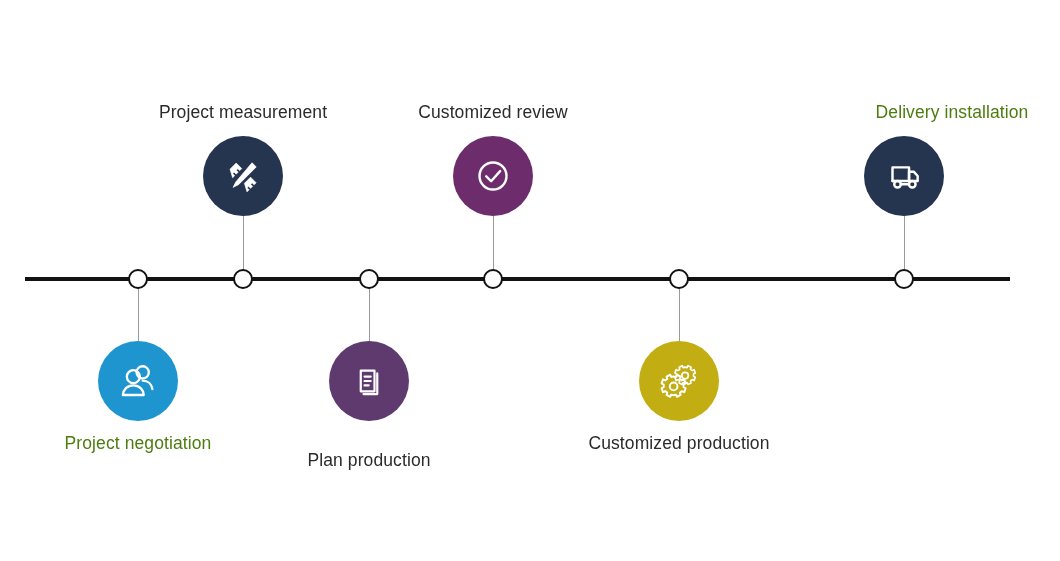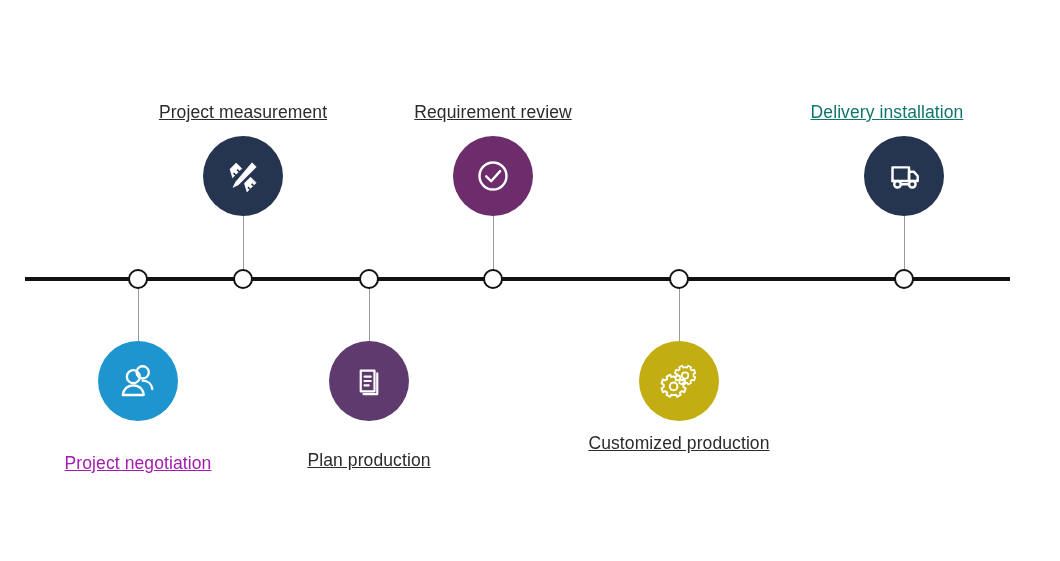--- a/index.html
+++ b/index.html
@@ -58,21 +58,20 @@
   
   .stage-label {
     position: absolute;
     color: #2b2b2b;
     font-size: 17.5px;
     line-height: 22px;
     white-space: nowrap;
     text-align: center;
     transform: translateX(-50%);
     letter-spacing: 0.1px;
-    text-decoration: underline;
   }
 </style>
 </head>
 <body>
 
 <div id="stage">
 
   <div class="timeline-axis" id="axis" style="left: 25px; width: 985px; top: 277px; height: 4px; background: rgb(18, 18, 18);"></div>
 
   <div id="stages-layer">
@@ -80,21 +79,21 @@
         <div class="connector" style="left: 138px; background: rgb(154, 154, 154); top: 279px; height: 62px;"></div>
         <div class="node-marker" style="left: 128px; top: 269px; border-color: rgb(18, 18, 18); background: rgb(255, 255, 255);"></div>
         <div class="icon-disc" style="left: 98px; top: 341px; background: rgb(31, 149, 208);">
           <svg viewBox="0 0 64 64" width="46" height="46" fill="none" stroke="#ffffff" stroke-width="3.2" stroke-linecap="round" stroke-linejoin="round">
     <circle cx="38.5" cy="20" r="8.5"></circle>
     <path d="M38.5 31.5c7.5 0 12.5 5.2 13.5 11.6"></path>
     <circle cx="25.5" cy="26" r="9"></circle>
     <path d="M25.5 38c-8.5 0-14 6-14.5 13.5h29C39.5 44 34 38 25.5 38z"></path>
   </svg>
         </div>
-        <div class="stage-label" style="left: 138px; top: 432px; color: #a21caf; margin-top: 20px;">Project negotiation</div>
+        <div class="stage-label" style="left: 138px; top: 432px; color: #4d7c0f;">Project negotiation</div>
       </div>
       <div style="position: absolute; left: 0px; top: 0px;">
         <div class="connector" style="left: 243px; background: rgb(154, 154, 154); top: 216px; height: 63px;"></div>
         <div class="node-marker" style="left: 233px; top: 269px; border-color: rgb(18, 18, 18); background: rgb(255, 255, 255);"></div>
         <div class="icon-disc" style="left: 203px; top: 136px; background: rgb(37, 52, 79);">
           <svg viewBox="0 0 64 64" width="46" height="46">
     <g fill="#ffffff" stroke="#ffffff" stroke-width="1" stroke-linejoin="round">
       <path d="M14 22.5 L22.5 14 L30.2 21.7 L27.4 24.5 L24.7 21.8 L22.6 23.9 L25.3 26.6 L22.5 29.4 L19.8 26.7 L17.7 28.8 L20.4 31.5 L17.6 34.3 Z" transform="rotate(0 22 24)"></path>
       <path d="M34 42.2 L42.5 33.7 L50.2 41.4 L47.4 44.2 L44.7 41.5 L42.6 43.6 L45.3 46.3 L42.5 49.1 L39.8 46.4 L37.7 48.5 L40.4 51.2 L37.6 54 Z" transform="rotate(0 42 44)"></path>
       <path d="M44.6 13.6 L50.4 19.4 L25.8 44 L18.2 47.8 L22 40.2 Z"></path>
@@ -119,21 +118,21 @@
       </div>
       <div style="position: absolute; left: 0px; top: 0px;">
         <div class="connector" style="left: 493px; background: rgb(154, 154, 154); top: 216px; height: 63px;"></div>
         <div class="node-marker" style="left: 483px; top: 269px; border-color: rgb(18, 18, 18); background: rgb(255, 255, 255);"></div>
         <div class="icon-disc" style="left: 453px; top: 136px; background: rgb(109, 45, 109);">
           <svg viewBox="0 0 64 64" width="48" height="48" fill="none" stroke="#ffffff" stroke-width="3.2" stroke-linecap="round" stroke-linejoin="round">
     <circle cx="32" cy="32" r="18"></circle>
     <path d="M23 32.5 L29.5 39 L41.5 25.5"></path>
   </svg>
         </div>
-        <div class="stage-label" style="left: 493px; top: 101px; color: rgb(43, 43, 43);">Requirement review</div>
+        <div class="stage-label" style="left: 493px; top: 101px; color: rgb(43, 43, 43);">Customized review</div>
       </div>
       <div style="position: absolute; left: 0px; top: 0px;">
         <div class="connector" style="left: 679px; background: rgb(154, 154, 154); top: 279px; height: 62px;"></div>
         <div class="node-marker" style="left: 669px; top: 269px; border-color: rgb(18, 18, 18); background: rgb(255, 255, 255);"></div>
         <div class="icon-disc" style="left: 639px; top: 341px; background: rgb(194, 173, 18);">
           <svg viewBox="0 0 64 64" width="46" height="46" fill="none" stroke="#ffffff" stroke-width="3" stroke-linejoin="round" stroke-linecap="round">
     <g transform="translate(40.5,24.5) scale(0.78)">
       <path d="M0,-15 L3.6,-14.3 L5.2,-17.6 L10.6,-14.8 L9.6,-11.2 L12.7,-9.0 L16.1,-10.6 L18.2,-4.6 L15.0,-2.8 L15.0,1.0 L18.2,2.8 L16.1,8.8 L12.7,7.2 L9.6,9.4 L10.6,13.0 L5.2,15.8 L3.6,12.5 L0,13.2 L-3.6,12.5 L-5.2,15.8 L-10.6,13.0 L-9.6,9.4 L-12.7,7.2 L-16.1,8.8 L-18.2,2.8 L-15.0,1.0 L-15.0,-2.8 L-18.2,-4.6 L-16.1,-10.6 L-12.7,-9.0 L-9.6,-11.2 L-10.6,-14.8 L-5.2,-17.6 L-3.6,-14.3 Z"></path>
       <circle cx="0" cy="0" r="5.8"></circle>
     </g>
@@ -151,17 +150,17 @@
         <div class="icon-disc" style="left: 864px; top: 136px; background: rgb(37, 52, 79);">
           <svg viewBox="0 0 64 64" width="46" height="46" fill="none" stroke="#ffffff" stroke-width="3.4" stroke-linejoin="round" stroke-linecap="round">
     <path d="M16 20 h23 v19 h-23 z"></path>
     <path d="M39 26 h6.5 l5.5 6 v7 h-12 z"></path>
     <circle cx="23" cy="43.5" r="4.6"></circle>
     <circle cx="43.5" cy="43.5" r="4.6"></circle>
     <path d="M27.8 43.5 h11"></path>
     <path d="M16 39 h2.4"></path>
   </svg>
         </div>
-        <div class="stage-label" style="left: 887px; top: 101px; color: #0f766e;">Delivery installation</div>
+        <div class="stage-label" style="left: 952px; top: 101px; color: #4d7c0f;">Delivery installation</div>
       </div>
     </div>
 
 </div>
 
 </body></html>

